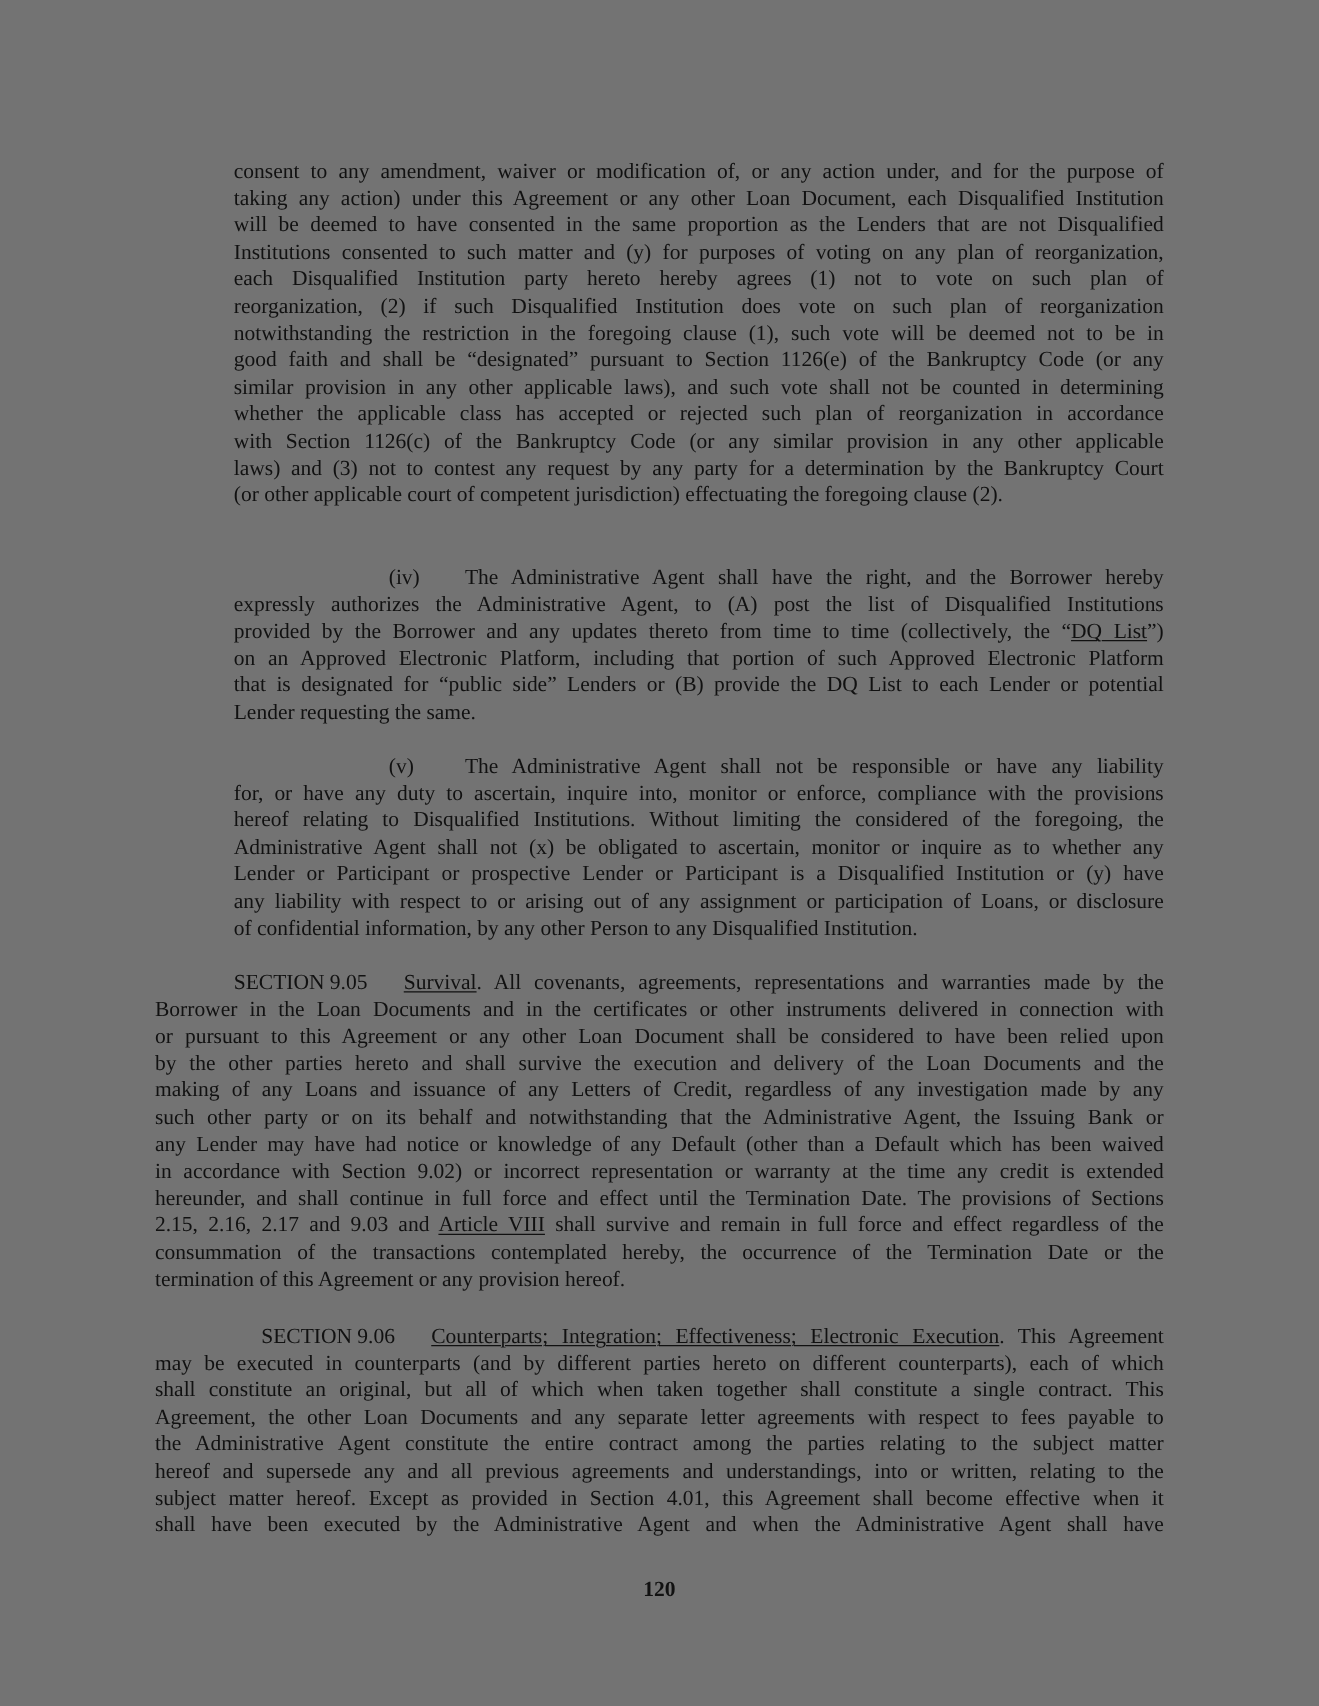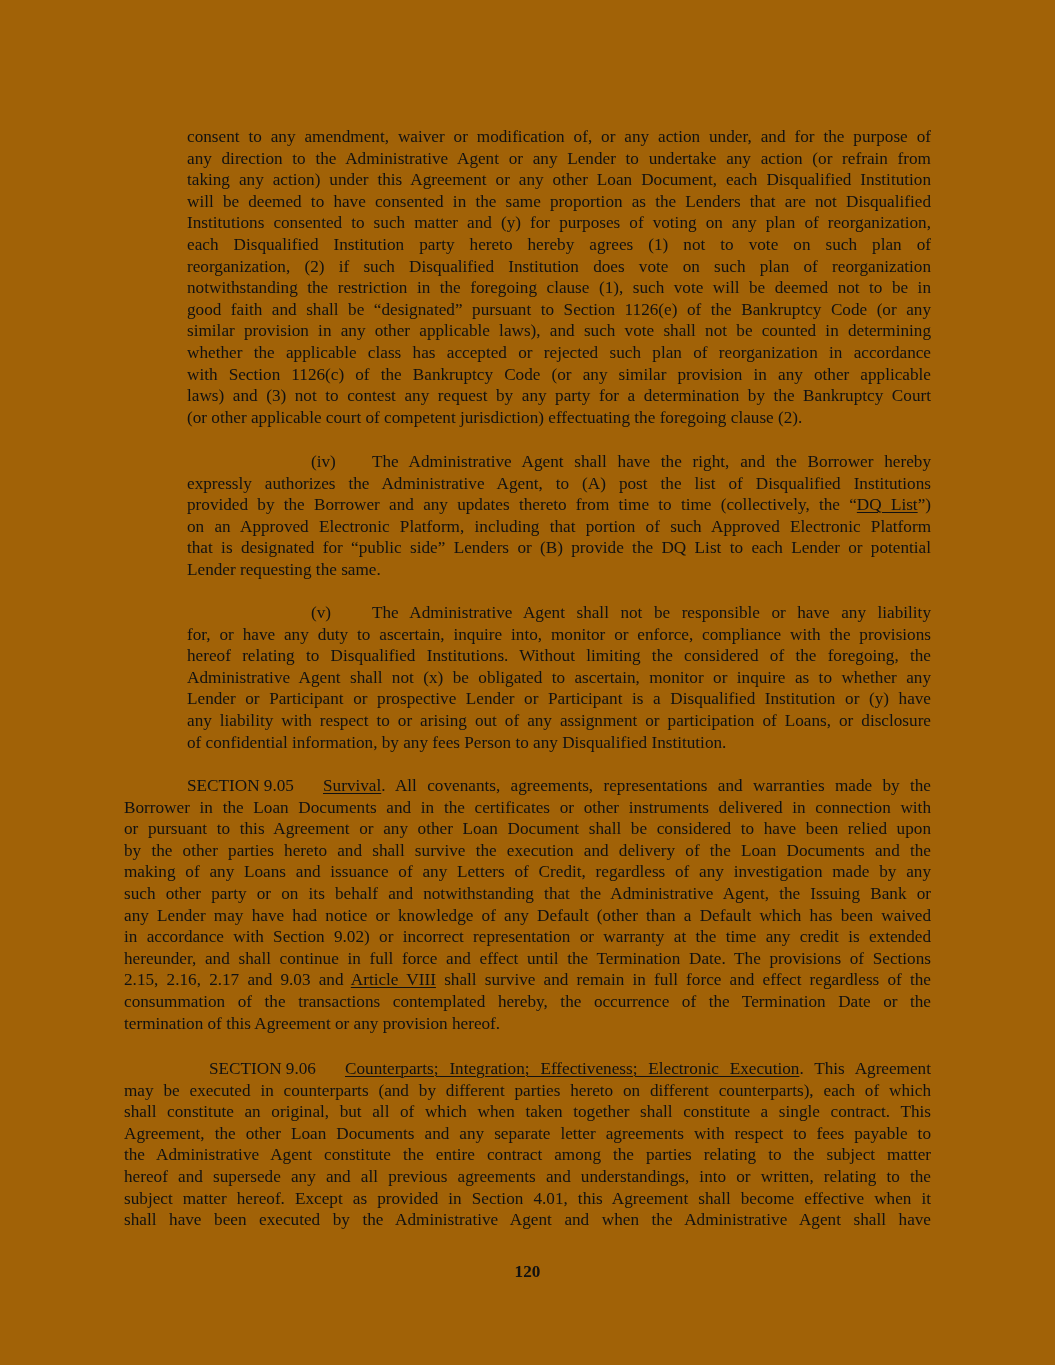--- a/index.html
+++ b/index.html
@@ -14,21 +14,21 @@
       overflow: hidden;
       font-family: "Liberation Serif", "DejaVu Serif", serif;
       color: #111111;
     }
     .page {
       position: absolute;
       left: 0;
       top: 0;
       width: 1055px;
       height: 1365px;
-      background: #a16207;
+      background: #737373;
     }
     .block {
       position: absolute;
       font-size: 17.2px;
       line-height: 21.6px;
     }
     .line {
       display: block;
       height: 21.6px;
       white-space: nowrap;
@@ -64,21 +64,20 @@
       font-weight: bold;
     }
   </style>
 </head>
 <body>
 
 <div class="page">
 
   <div class="block" style="left:187px; top:126px; width:744px;">
     <span class="line">consent to any amendment, waiver or modification of, or any action under, and for the purpose of</span>
-    <span class="line">any direction to the Administrative Agent or any Lender to undertake any action (or refrain from</span>
     <span class="line">taking any action) under this Agreement or any other Loan Document, each Disqualified Institution</span>
     <span class="line">will be deemed to have consented in the same proportion as the Lenders that are not Disqualified</span>
     <span class="line">Institutions consented to such matter and (y) for purposes of voting on any plan of reorganization,</span>
     <span class="line">each Disqualified Institution party hereto hereby agrees (1) not to vote on such plan of</span>
     <span class="line">reorganization, (2) if such Disqualified Institution does vote on such plan of reorganization</span>
     <span class="line">notwithstanding the restriction in the foregoing clause (1), such vote will be deemed not to be in</span>
     <span class="line">good faith and shall be “designated” pursuant to Section 1126(e) of the Bankruptcy Code (or any</span>
     <span class="line">similar provision in any other applicable laws), and such vote shall not be counted in determining</span>
     <span class="line">whether the applicable class has accepted or rejected such plan of reorganization in accordance</span>
     <span class="line">with Section 1126(c) of the Bankruptcy Code (or any similar provision in any other applicable</span>
@@ -101,21 +100,21 @@
   <div class="block" style="left:187px; top:602px; width:744px;">
     <div class="indented">
       <span style="display:inline-block; margin-left:124px; width:61px;">(v)</span>
       <span class="rest">The Administrative Agent shall not be responsible or have any liability</span>
     </div>
     <span class="line">for, or have any duty to ascertain, inquire into, monitor or enforce, compliance with the provisions</span>
     <span class="line">hereof relating to Disqualified Institutions.  Without limiting the considered of the foregoing, the</span>
     <span class="line">Administrative Agent shall not (x) be obligated to ascertain, monitor or inquire as to whether any</span>
     <span class="line">Lender or Participant or prospective Lender or Participant is a Disqualified Institution or (y) have</span>
     <span class="line">any liability with respect to or arising out of any assignment or participation of Loans, or disclosure</span>
-    <span class="line last">of confidential information, by any fees Person to any Disqualified Institution.</span>
+    <span class="line last">of confidential information, by any other Person to any Disqualified Institution.</span>
   </div>
 
   <div class="block" style="left:124px; top:775px; width:807px;">
     <div class="indented">
       <span style="display:inline-block; margin-left:63px; width:136px;">SECTION 9.05</span>
       <span class="rest"><span class="u">Survival</span><span>.  All covenants, agreements, representations and warranties made by the</span></span>
     </div>
     <span class="line">Borrower in the Loan Documents and in the certificates or other instruments delivered in connection with</span>
     <span class="line">or pursuant to this Agreement or any other Loan Document shall be considered to have been relied upon</span>
     <span class="line">by the other parties hereto and shall survive the execution and delivery of the Loan Documents and the</span>

